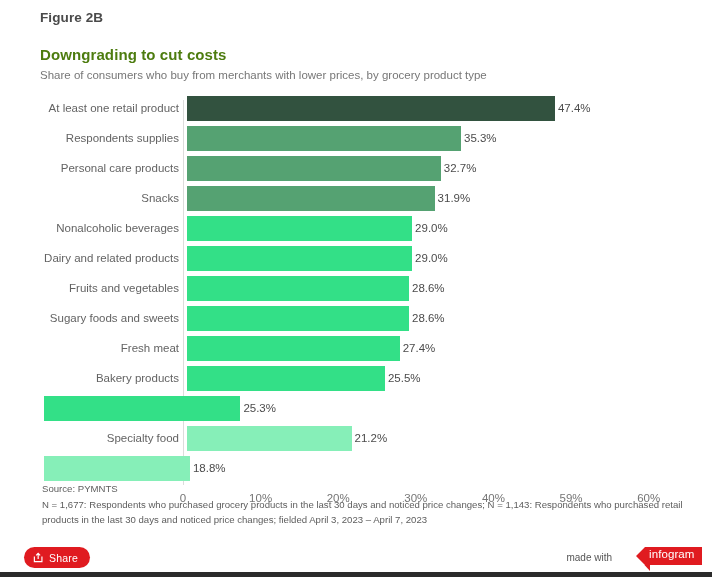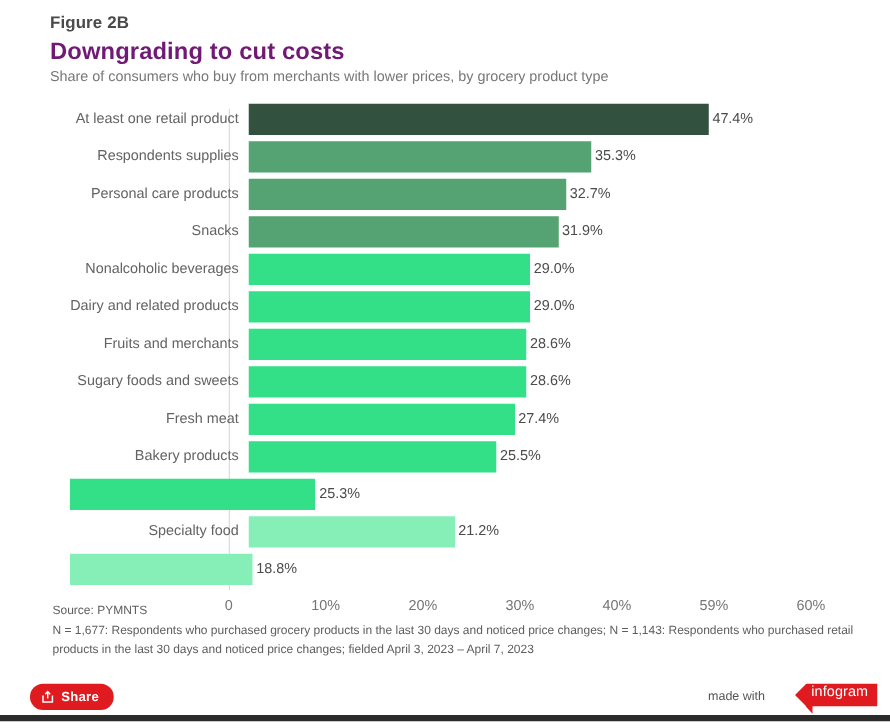--- a/index.html
+++ b/index.html
@@ -20,26 +20,26 @@
     padding: 8px 40px 0 40px;
   }
   .fig-label {
     font-size: 13.5px;
     font-weight: bold;
     color: #4a4a4a;
     letter-spacing: .1px;
     line-height: 20px;
   }
   .fig-title {
-    font-size: 19px;
+    font-size: 15px;
     font-weight: bold;
-    color: #701a75;
+    color: #4d7c0f;
     letter-spacing: .1px;
     line-height: 21px;
-    margin-top: 3px;
+    margin-top: 16px;
   }
   .fig-subtitle {
     font-size: 11.5px;
     font-weight: normal;
     color: #777777;
     line-height: 17px;
     margin-top: 2px;
   }
 
   
@@ -50,21 +50,21 @@
   }
   .plot {
     position: absolute;
     left: 40px;
     top: 0;
     right: 20px;
     bottom: 0;
   }
   .rows {
     position: absolute;
-    left: 16px;
+    left: 4px;
     top: 0;
     width: 632px;
   }
   .row {
     height: 30px;
     display: flex;
     align-items: center;
     position: relative;
   }
   .cat-label {
@@ -149,21 +149,21 @@
     background: #e01b20;
     border-radius: 11px;
     display: flex;
     align-items: center;
     gap: 5px;
     cursor: pointer;
   }
   .share-btn .label {
     color: #ffffff;
     font-size: 10.5px;
-    font-weight: bold;
+    font-weight: normal;
     letter-spacing: .2px;
   }
   .share-icon svg { display: block; }
 
   .made-with {
     position: absolute;
     right: 10px;
     top: 0;
     display: flex;
     align-items: center;
@@ -247,21 +247,21 @@
           </div>
         </div>
         <div class="row">
           <div class="cat-label">Dairy and related products</div>
           <div class="bar-area">
             <div class="bar" style="width: 225.095px; background: rgb(51, 224, 135);"></div>
             <div class="bar-value">29.0%</div>
           </div>
         </div>
         <div class="row">
-          <div class="cat-label">Fruits and merchants</div>
+          <div class="cat-label">Fruits and vegetables</div>
           <div class="bar-area">
             <div class="bar" style="width: 221.99px; background: rgb(51, 224, 135);"></div>
             <div class="bar-value">28.6%</div>
           </div>
         </div>
         <div class="row">
           <div class="cat-label">Sugary foods and sweets</div>
           <div class="bar-area">
             <div class="bar" style="width: 221.99px; background: rgb(51, 224, 135);"></div>
             <div class="bar-value">28.6%</div>

